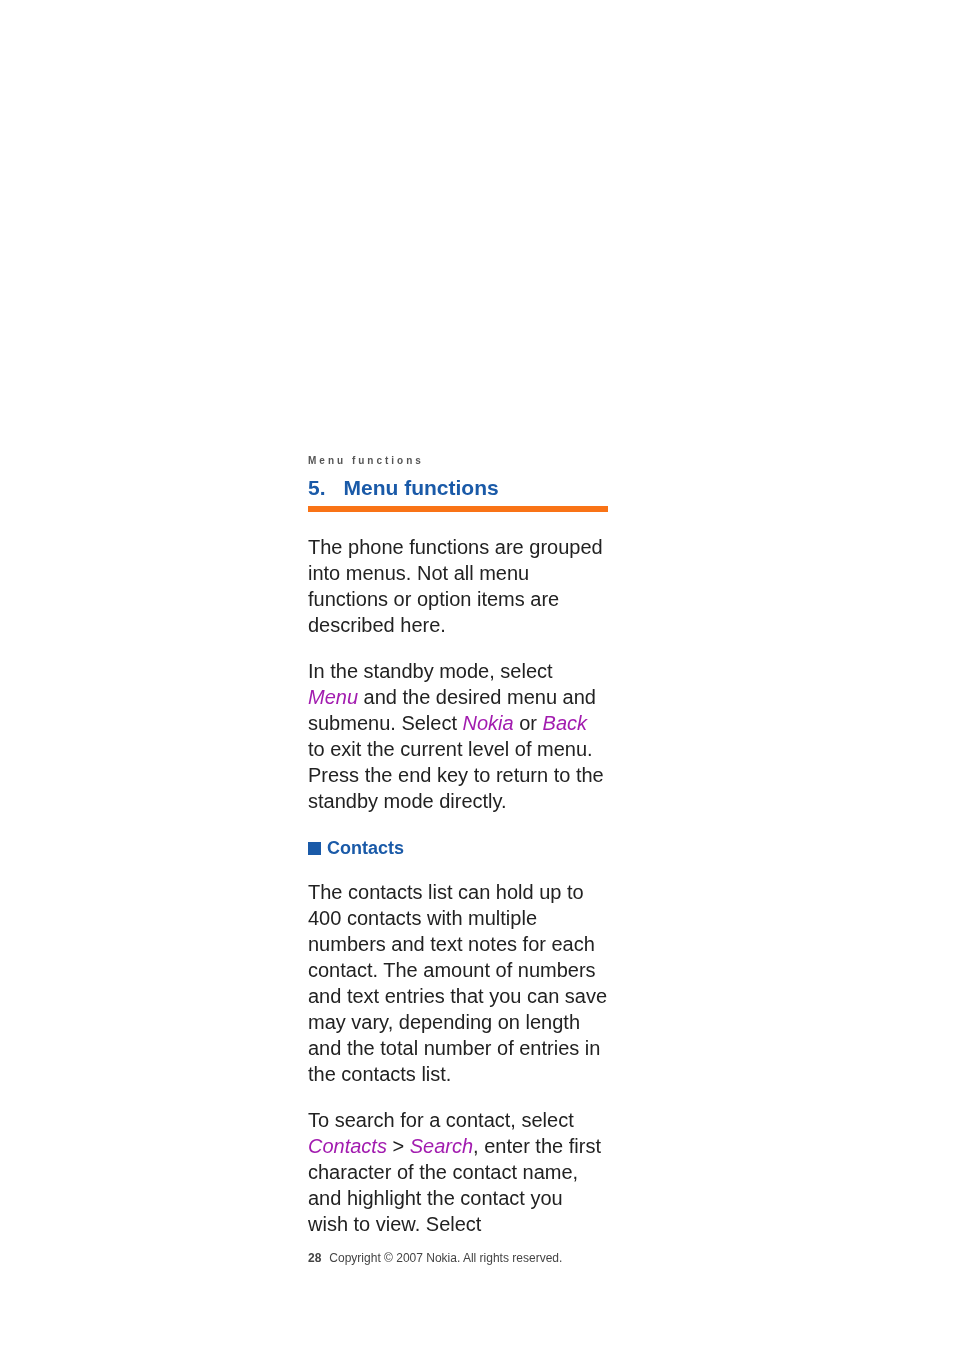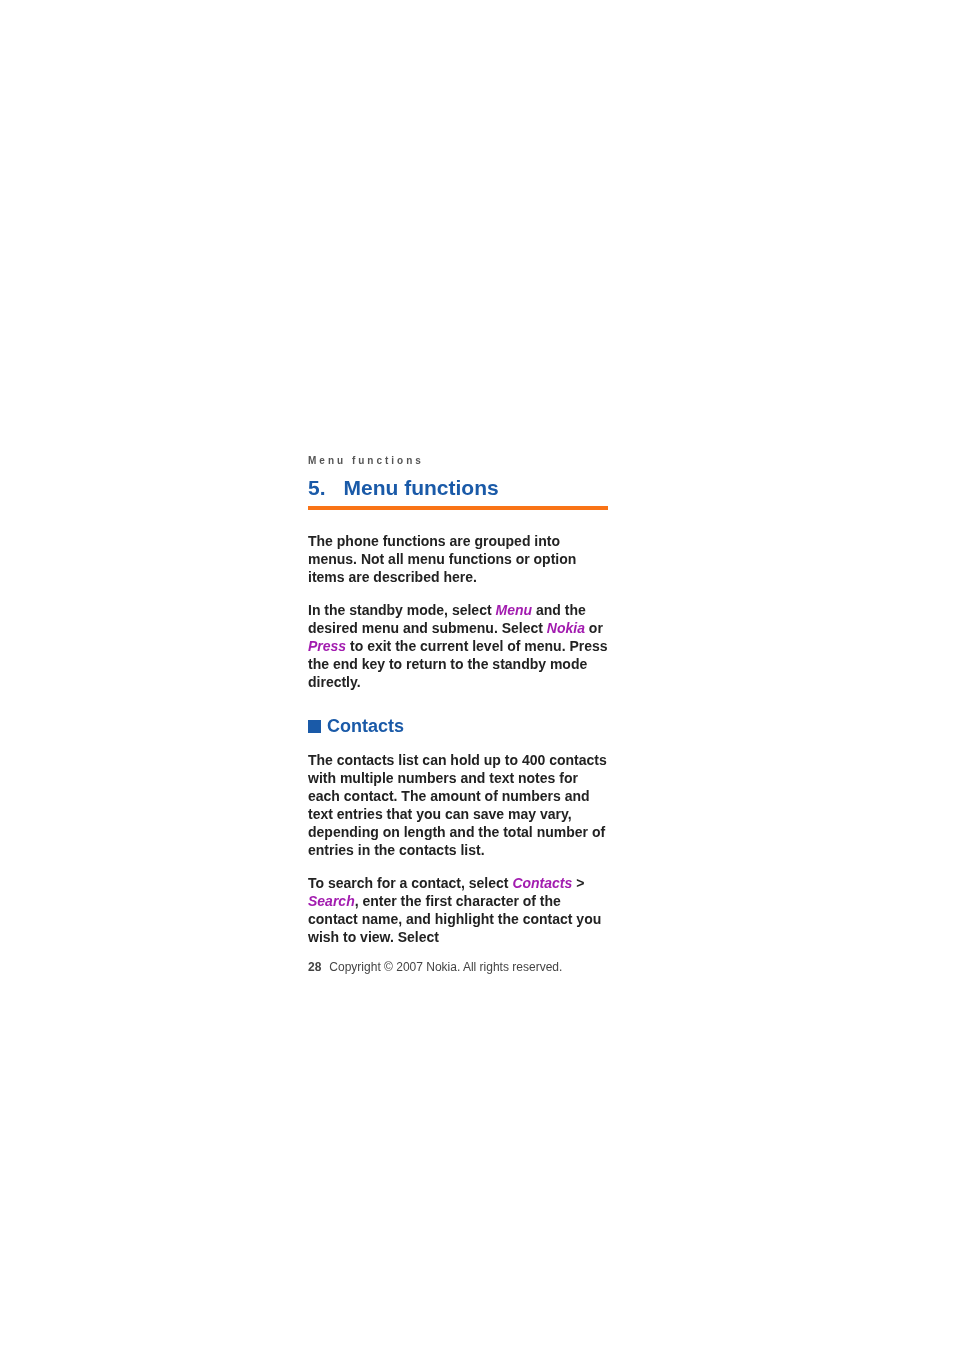--- a/index.html
+++ b/index.html
@@ -23,40 +23,39 @@
     width: 300px;
   }
   .running-header {
     font-size: 10px;
     letter-spacing: 3px;
     color: #555;
     font-weight: bold;
     margin-bottom: 10px;
   }
   .chapter-title {
-    border-bottom: 4px solid #f97316;
+    border-bottom: 6px solid #f97316;
     padding-bottom: 6px;
     margin-bottom: 22px;
   }
   .chapter-num {
     color: #1a5aa8;
     font-size: 21px;
     font-weight: bold;
     margin-right: 18px;
   }
   .chapter-text {
     color: #1a5aa8;
     font-size: 21px;
     font-weight: bold;
   }
   .para {
-    font-size: 14px;
+    font-size: 20px;
     line-height: 1.3;
     margin-bottom: 10px;
-    font-weight: bold;
   }
   .ui-term {
     color: #a21caf;
     font-style: italic;
   }
   .section-heading {
     margin-top: 24px;
     margin-bottom: 6px;
     display: flex;
     align-items: center;
@@ -91,21 +90,21 @@
 
     <div class="running-header">Menu functions</div>
 
     <div class="chapter-title">
       <span class="chapter-num">5.</span><span class="chapter-text">Menu functions</span>
     </div>
 
     <p class="para">The phone functions are grouped into menus. Not all menu functions or option items are described here.</p>
 
     <p class="para">
-      <span>In the standby mode, select </span><span class="ui-term">Menu</span><span> and the desired menu and submenu. Select </span><span class="ui-term">Nokia</span><span> or </span><span class="ui-term">Press</span><span> to exit the current level of menu. Press the end key to return to the standby mode directly.</span>
+      <span>In the standby mode, select </span><span class="ui-term">Menu</span><span> and the desired menu and submenu. Select </span><span class="ui-term">Nokia</span><span> or </span><span class="ui-term">Back</span><span> to exit the current level of menu. Press the end key to return to the standby mode directly.</span>
     </p>
 
     <div class="section-heading">
       <span class="section-bullet"></span>
       <span class="section-text">Contacts</span>
     </div>
 
     <p class="para">The contacts list can hold up to 400 contacts with multiple numbers and text notes for each contact. The amount of numbers and text entries that you can save may vary, depending on length and the total number of entries in the contacts list.</p>
 
     <p class="para">

